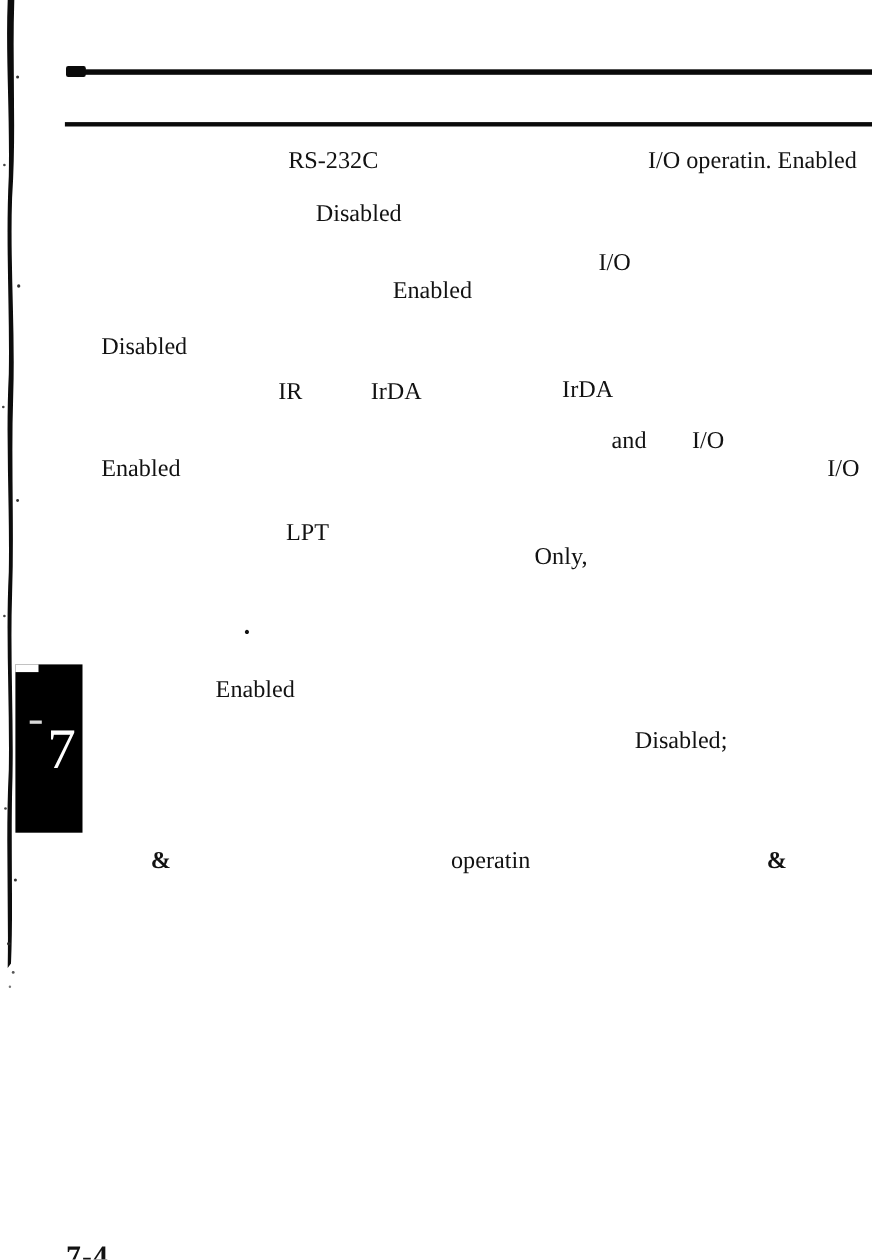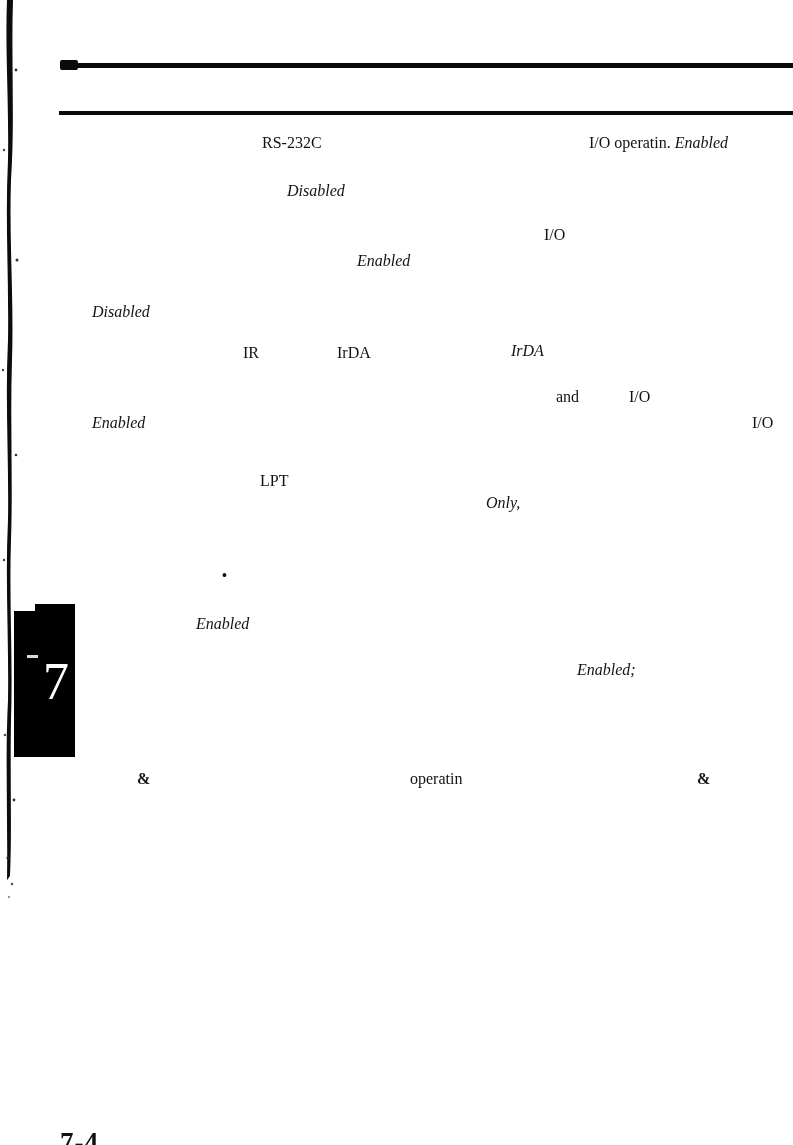--- a/index.html
+++ b/index.html
@@ -2,37 +2,37 @@
 <html><head>
 <meta charset="utf-8">
 <style>
   html,body{margin:0;padding:0;}
   body{
     width:793px;height:1145px;position:relative;overflow:hidden;
     background:#ffffff;
     font-family:"Liberation Serif","DejaVu Serif",serif;
   }
   .frag{
-    position:absolute;font-size:16px;color:#121212;line-height:1.1;
+    position:absolute;font-size:22px;color:#121212;line-height:1.1;
     white-space:nowrap;
   }
-  .it{font-style:italic;}
+  .it{}
   .b{font-weight:bold;}
   
   #rule-1{position:absolute;left:61px;top:63px;width:732px;height:5px;background:#0a0a0a;}
   #rule-1-blob{position:absolute;left:60px;top:60px;width:18px;height:10px;background:#0a0a0a;border-radius:2px;}
   #rule-2{position:absolute;left:59px;top:111px;width:734px;height:4px;background:#0a0a0a;}
   
   #f-rs232c{left:262px;top:134px;}
   #f-ioaddr{left:589px;top:134px;}
   #f-dis1{left:287px;top:182px;}
   #f-io1{left:544px;top:226px;}
   #f-en1{left:357px;top:252px;}
   #f-dis2{left:92px;top:303px;}
-  #f-ir{left:243px;top:344px;}
+  #f-ir{left:253px;top:344px;}
   #f-irda1{left:337px;top:344px;}
   #f-irda2{left:511px;top:342px;}
   #f-and{left:556px;top:388px;}
   #f-io2{left:629px;top:388px;}
   #f-en2{left:92px;top:414px;}
   #f-io3{left:752px;top:414px;}
   #f-lpt{left:260px;top:472px;}
   #f-only{left:486px;top:494px;}
   #f-dot{left:222px;top:568px;font-size:14px;font-weight:bold;}
   #f-en3{left:196px;top:615px;}
@@ -92,21 +92,21 @@
 <div class="frag" id="f-io2">I/O</div>
 <div class="frag it" id="f-en2">Enabled</div>
 <div class="frag" id="f-io3">I/O</div>
 
 <div class="frag" id="f-lpt">LPT</div>
 <div class="frag it" id="f-only">Only,</div>
 
 <div class="frag" id="f-dot">•</div>
 
 <div class="frag it" id="f-en3">Enabled</div>
-<div class="frag it" id="f-en4">Enabled;</div>
+<div class="frag it" id="f-en4">Disabled;</div>
 
 <div class="frag b" id="f-amp1">&amp;</div>
 <div class="frag" id="f-oper">operatin</div>
 <div class="frag b" id="f-amp2">&amp;</div>
 
 <div id="chapter-tab">
   <div id="tab-notch"></div>
   <div id="tab-dash"></div>
   <span id="tab-number">7</span>
 </div>

